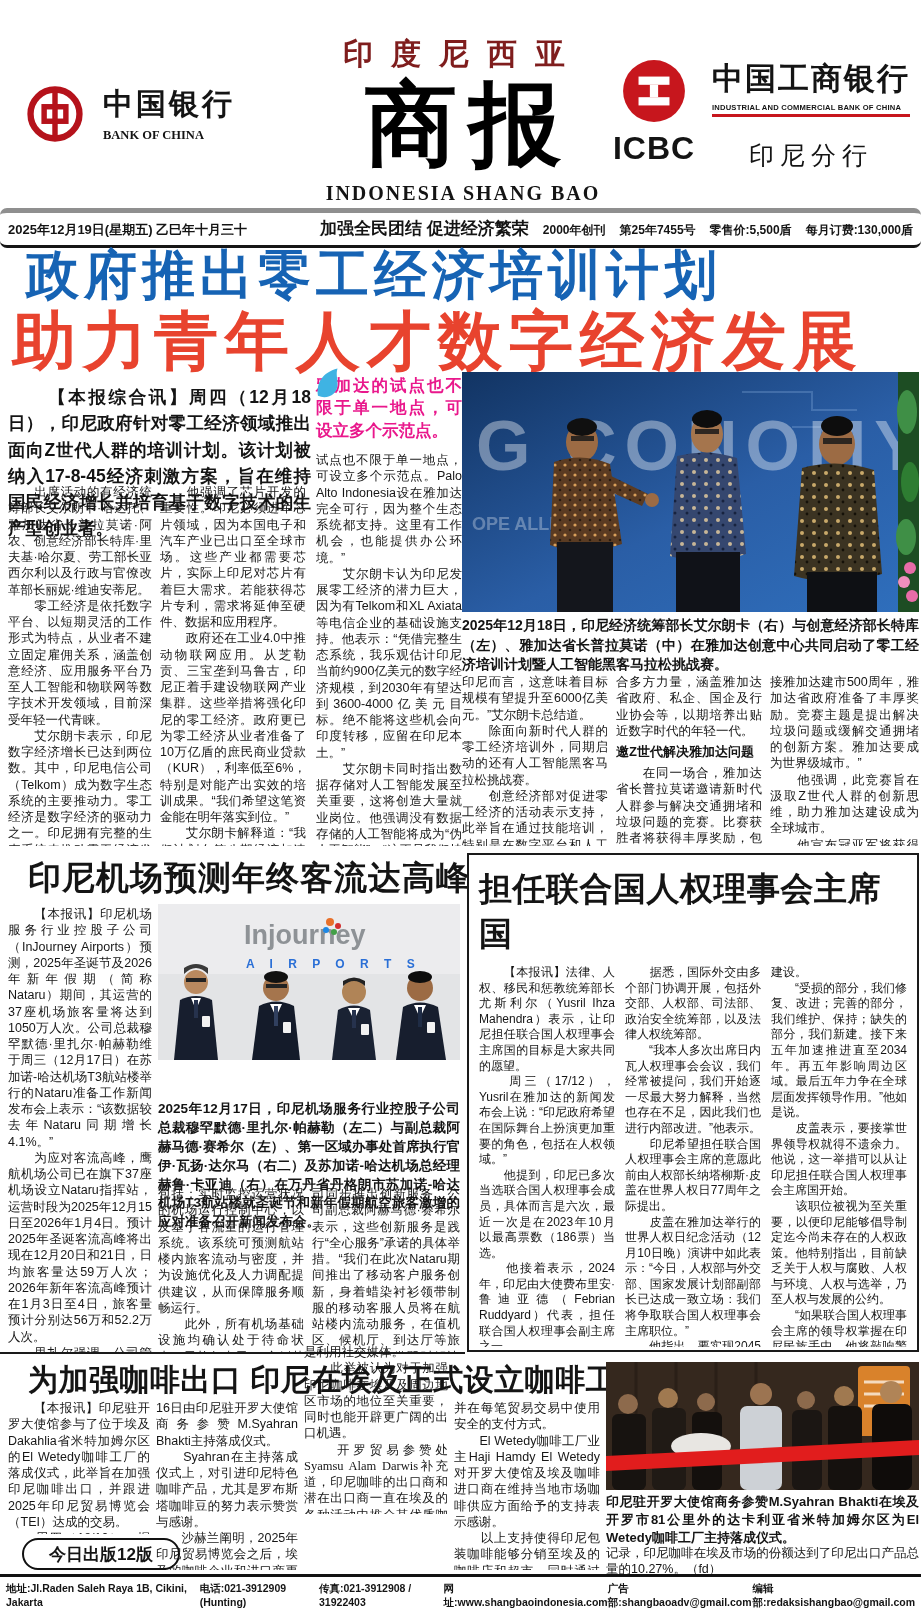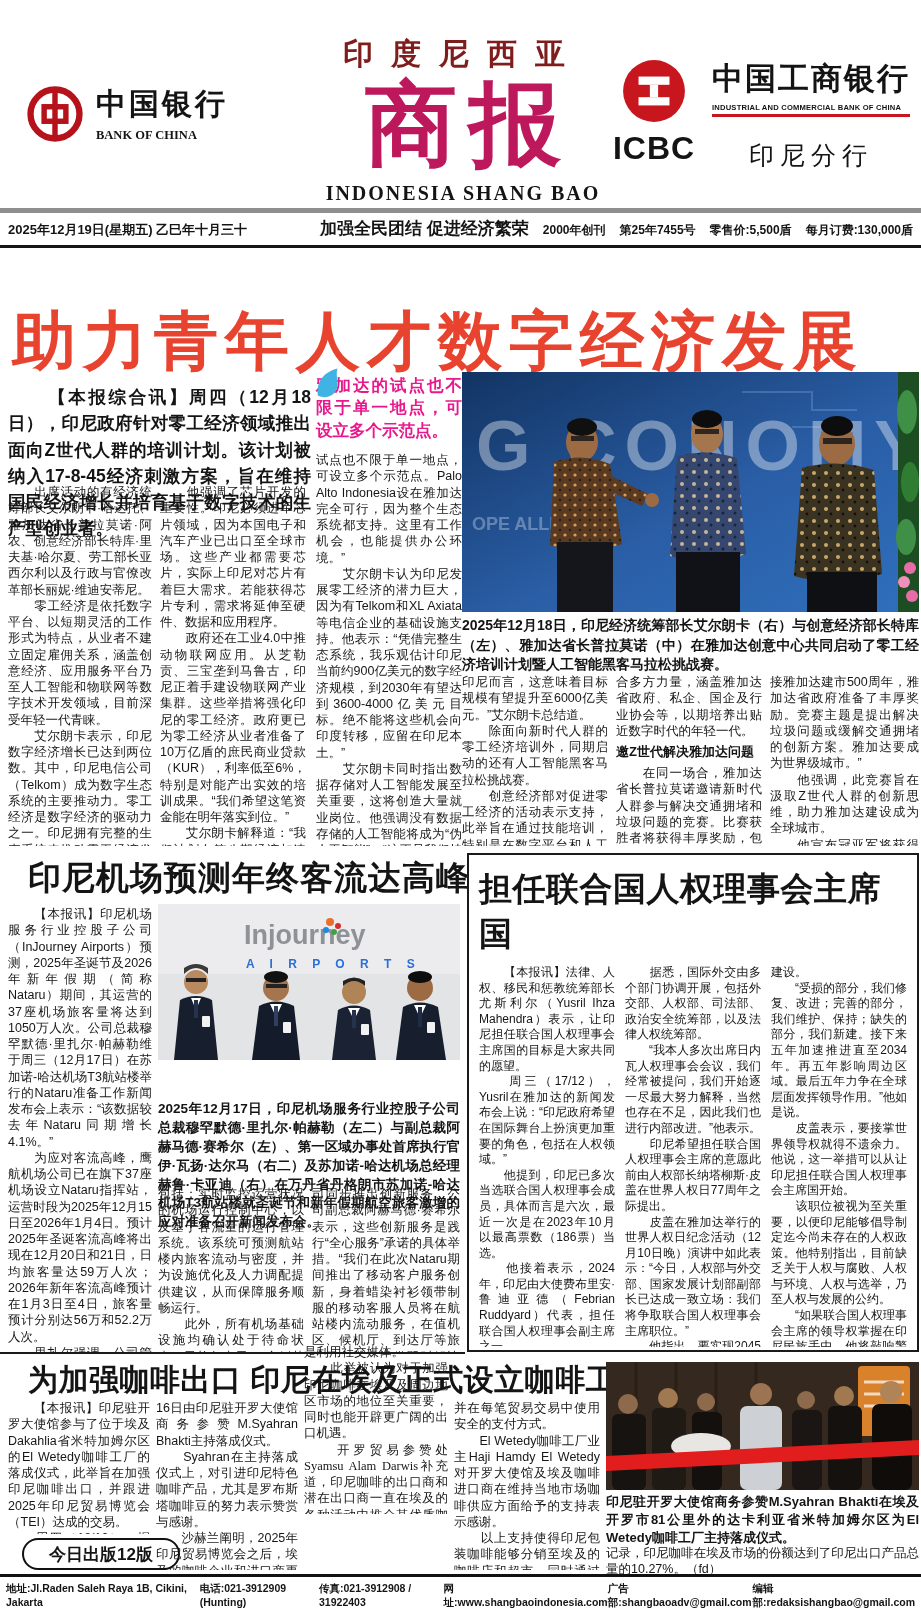--- a/index.html
+++ b/index.html
@@ -4,44 +4,44 @@
 <style>
   html,body{margin:0;padding:0;background:#ffffff;}
   .page{position:relative;width:921px;height:1616px;background:#fff;overflow:hidden;
         font-family:"Liberation Sans",sans-serif;color:#141414;}
   .abs{position:absolute;}
   .prewrap{white-space:pre-wrap;}
   .body-col{position:absolute;font-size:12.5px;line-height:1.3;text-align:justify;
             white-space:pre-wrap;overflow:hidden;color:#161616;}
 
   
-  .boc-block{left:26px;top:84px;display:flex;align-items:center;gap:12px;}
+  .boc-block{left:26px;top:84px;display:flex;align-items:center;gap:19px;}
   .boc-cn{font-family:"Liberation Serif",serif;font-weight:bold;font-size:30px;letter-spacing:3px;}
   .boc-en{font-family:"Liberation Serif",serif;font-weight:bold;font-size:12.5px;margin-top:3px;}
   .boc-branch-cn{font-size:23px;letter-spacing:2px;color:#222;}
   .boc-branch-en{font-family:"Liberation Serif",serif;font-weight:bold;font-size:12px;margin-top:6px;}
   .center-block{left:318px;top:34px;width:290px;text-align:center;}
   .title-script{color:#7f1d1d;font-weight:bold;font-size:30px;letter-spacing:18px;
                 font-family:"Liberation Serif",serif;}
-  .title-main{color:#be185d;font-weight:900;font-size:92px;line-height:1.05;letter-spacing:12px;
+  .title-main{color:#000000;font-weight:900;font-size:92px;line-height:1.05;letter-spacing:12px;
               font-family:"Liberation Serif",serif;margin-top:2px;text-indent:12px;}
   .title-en{font-family:"Liberation Serif",serif;font-weight:bold;font-size:20px;letter-spacing:2px;margin-top:8px;}
   .icbc-block{left:612px;top:58px;display:flex;gap:16px;}
   .icbc-left{display:flex;flex-direction:column;align-items:center;width:84px;}
   .icbc-abbr{font-weight:900;font-size:32px;letter-spacing:1px;margin-top:6px;}
   .icbc-cn{font-weight:900;font-size:31px;letter-spacing:2px;}
   .icbc-en{font-weight:bold;font-size:7.6px;letter-spacing:.2px;border-bottom:3px solid #c7161d;
            padding-bottom:2px;margin-top:3px;}
   .icbc-branch{font-family:"Liberation Serif",serif;font-size:25px;letter-spacing:6px;
                margin-top:22px;text-align:center;}
 
   
   .dateline{left:0;top:208px;width:921px;box-sizing:border-box;border-top:5px solid #8f8f8f;
             border-bottom:3px solid #161616;padding:4px 8px 5px 8px;display:flex;gap:14px;
-            align-items:baseline;font-weight:bold;}
+            align-items:baseline;font-weight:bold;border-radius:7px;}
   .dl-date{font-size:13px;flex:1;}
   .dl-motto{font-size:17px;}
   .dl-small{font-size:12px;}
 
   
   .lead-kicker{left:26px;top:240px;font-size:53px;font-weight:900;color:#1663b4;letter-spacing:5px;}
   .lead-headline{left:12px;top:298px;font-size:64px;font-weight:900;color:#e8432e;letter-spacing:7px;}
   .lead-lede{left:8px;top:384px;width:303px;font-size:17.5px;font-weight:bold;line-height:1.5;
              text-align:justify;white-space:pre-wrap;}
   .pullquote{left:316px;top:374px;width:146px;}
@@ -114,20 +114,21 @@
 
   <div class="abs dateline">
     <span class="dl-date">2025年12月19日(星期五) 乙巳年十月三十</span>
     <span class="dl-motto">加强全民团结 促进经济繁荣</span>
     <span class="dl-small">2000年创刊</span>
     <span class="dl-small">第25年7455号</span>
     <span class="dl-small">零售价:5,500盾</span>
     <span class="dl-small">每月订费:130,000盾</span>
   </div>
 
+  <div class="abs lead-kicker">政府推出零工经济培训计划</div>
   <div class="abs lead-headline">助力青年人才数字经济发展</div>
   <div class="abs lead-lede">　　【本报综合讯】周四（12月18日），印尼政府针对零工经济领域推出面向Z世代人群的培训计划。该计划被纳入17-8-45经济刺激方案，旨在维持国民经济增长并培育基于数字技术的生产型创业者。</div>
 
   <div class="abs pullquote">
     <span class="pq-mark">
       <svg width="34" height="34" viewBox="0 0 40 40">
           <path d="M30 3 C12 8 5 20 7 35 C18 40 30 33 30 22 C30 14 28 9 30 3 Z" fill="#3fb3e3"></path>
         </svg>
     </span>
     <div class="pq-text">雅加达的试点也不限于单一地点，可设立多个示范点。</div>

